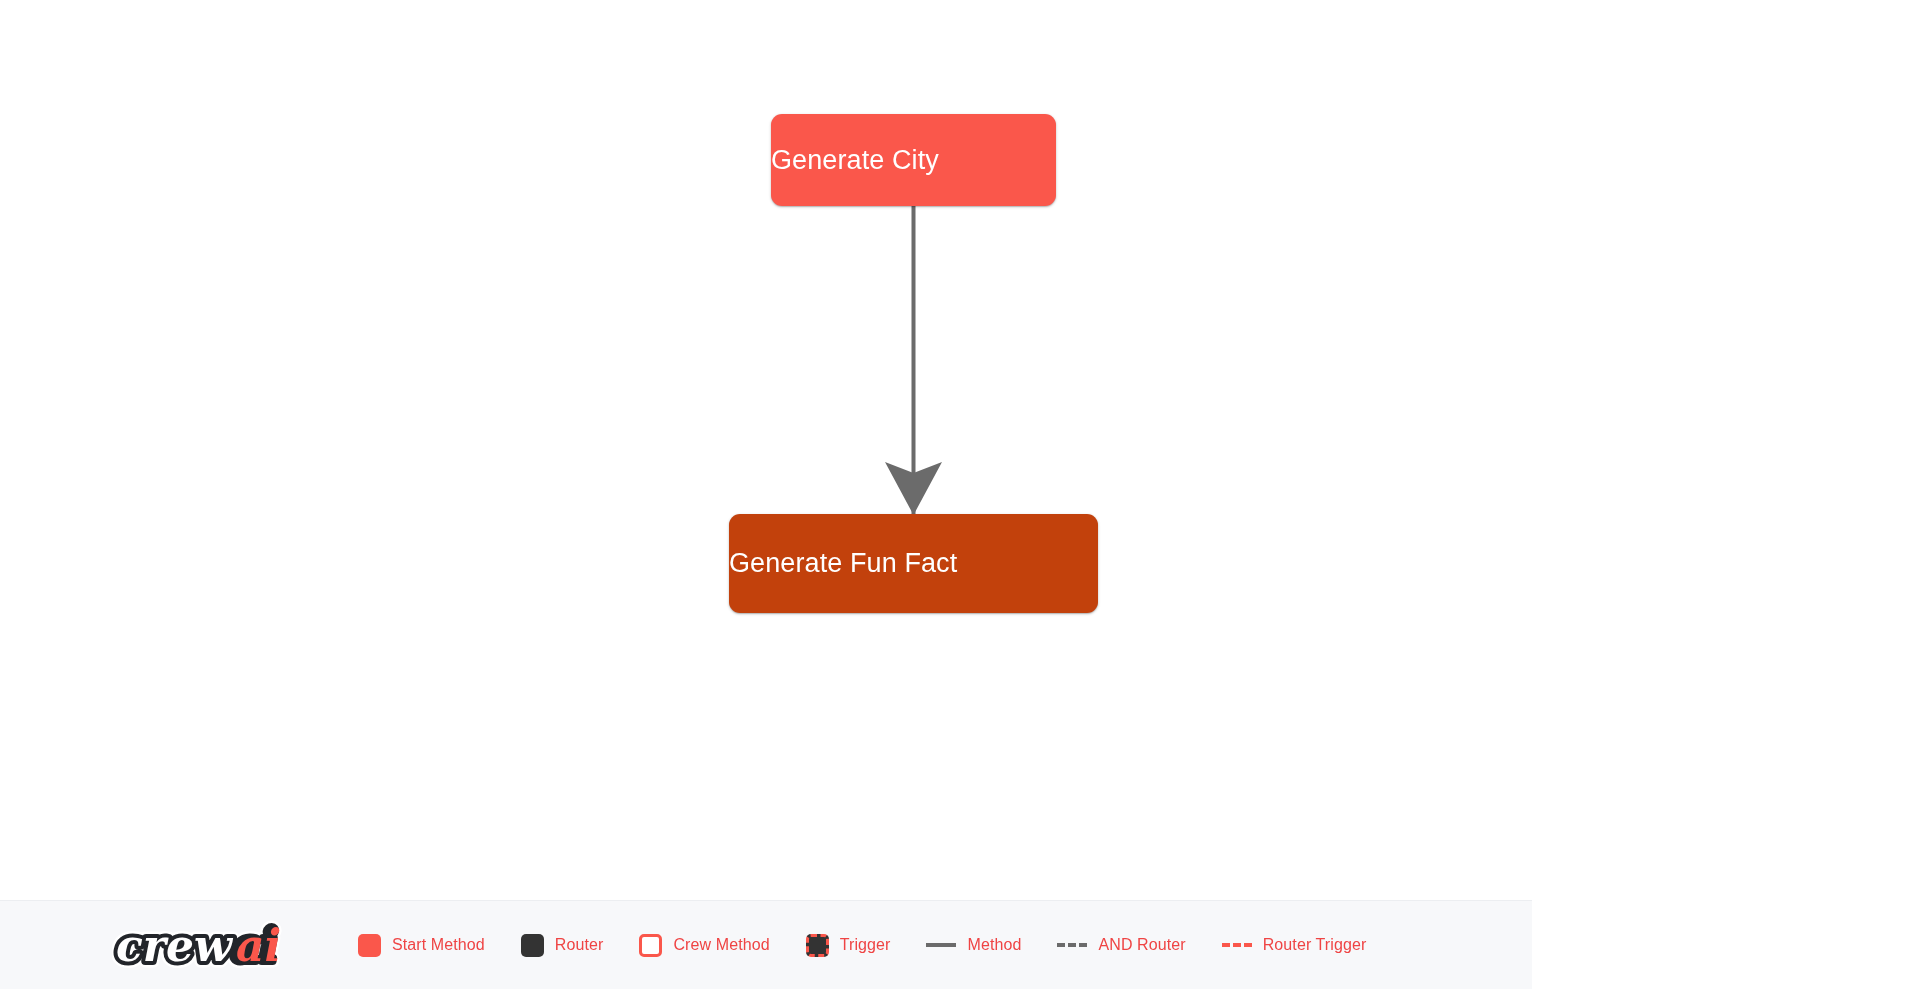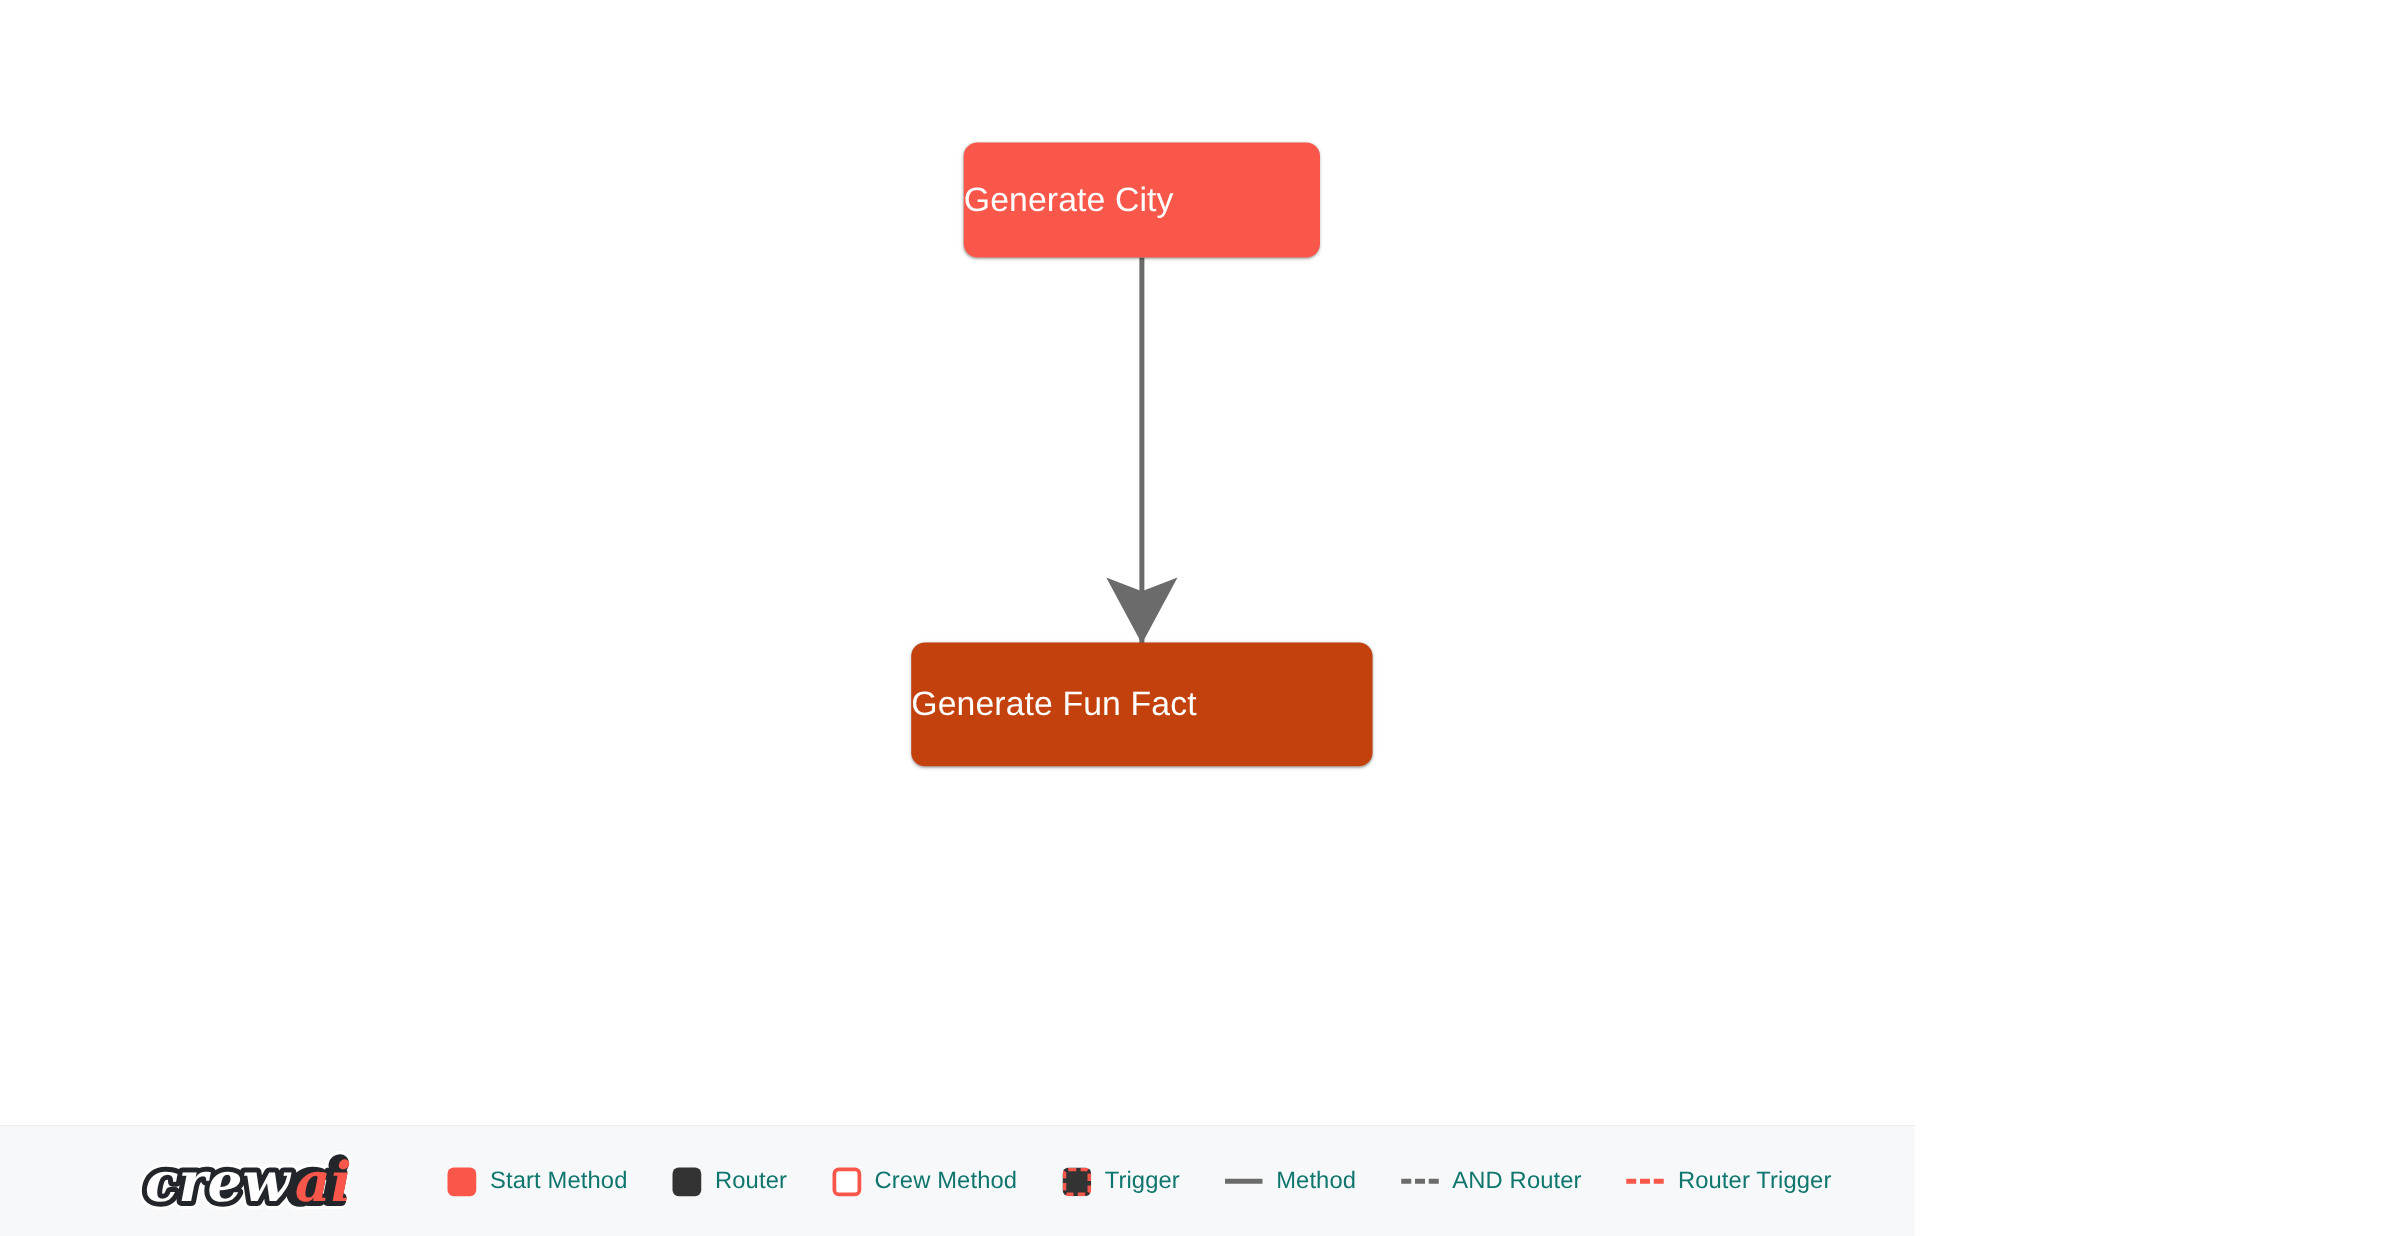--- a/index.html
+++ b/index.html
@@ -103,22 +103,22 @@
 
   .legend-item {
     display: flex;
     align-items: center;
     gap: 11px;
     margin-right: 36px;
     flex: 0 0 auto;
   }
 
   .legend-label {
-    font-size: 19px;
-    color: #0f766e;
+    font-size: 16px;
+    color: #ef4444;
     white-space: nowrap;
     letter-spacing: 0.1px;
   }
 
   .swatch {
     width: 23px;
     height: 23px;
     border-radius: 5px;
     flex: 0 0 auto;
   }

